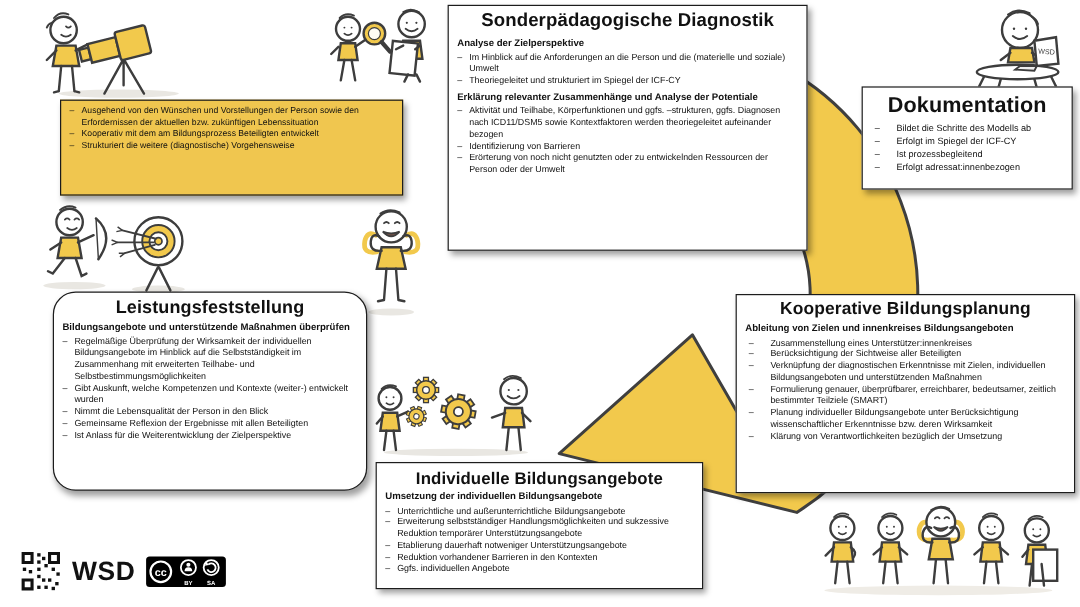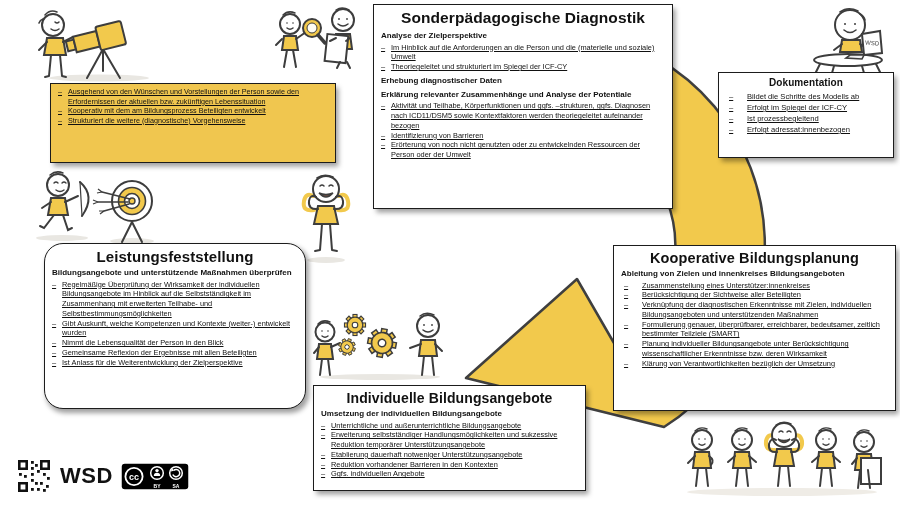--- a/index.html
+++ b/index.html
@@ -5,32 +5,32 @@
   html,body{margin:0;padding:0;background:#fff;}
   .stage{position:relative;width:900px;height:506px;background:#fff;overflow:hidden;
          font-family:"Liberation Sans",sans-serif;color:#111;}
   .layer{position:absolute;left:0;top:0;}
   .fig{position:absolute;z-index:2;}
   .panel{position:absolute;z-index:3;background:#fff;border:1.6px solid #1c1c1c;
          box-shadow:2.5px 3.5px 5px rgba(0,0,0,.38);padding:3px 7px 4px;box-sizing:border-box;}
   .panel.accent{background:#F0C64F;}
   .panel h2{margin:1px 0 3px;text-align:center;font-weight:bold;font-size:14.5px;letter-spacing:.1px;}
   .sub{font-weight:bold;font-size:8px;line-height:1.25;margin:2px 0 1.5px;}
-  .bullets{font-size:7.4px;line-height:1.32;text-decoration:underline;}
+  .bullets{font-size:7.4px;line-height:1.32;}
   .bullet{display:flex;}
   .bullet::before{content:"–";width:10px;flex:none;}
   .wide .bullet::before{width:21px;padding-left:3px;box-sizing:border-box;}
   .sec{margin-top:4px;}
   #box-ziel{left:50px;top:83px;width:286px;height:80px;}
   #box-ziel h2{font-size:14.5px;margin-bottom:4px;}
   #box-ziel .bullets{font-size:7.2px;}
   #box-diag{left:373px;top:4px;width:300px;height:205px;}
   #box-diag h2{font-size:15.5px;}
   #box-dok{left:718px;top:72px;width:176px;height:86px;}
-  #box-dok h2{font-size:10px;}
+  #box-dok h2{font-size:18px;}
   #box-dok .bullets{font-size:7.6px;line-height:1.45;}
   #box-koop{left:613px;top:245px;width:283px;height:166px;}
   #box-leist{left:44px;top:243px;width:262px;height:166px;border-radius:19px;}
   #box-leist h2{font-size:15px;}
   #box-indiv{left:313px;top:385px;width:273px;height:106px;}
   #box-indiv h2{font-size:14px;}
   #fig-telescope{left:25px;top:5px;width:150px;height:78px;}
   #fig-magnifier{left:270px;top:5px;width:104px;height:66px;}
   #fig-laptop{left:802px;top:4px;width:96px;height:70px;}
   #fig-archer{left:32px;top:168px;width:128px;height:78px;}
@@ -244,21 +244,20 @@
   <div class="panel" id="box-diag">
     <h2>Sonderpädagogische Diagnostik</h2>
     <div class="sec">
       <div class="sub">Analyse der Zielperspektive</div>
       <div class="bullets">
           <div class="bullet">Im Hinblick auf die Anforderungen an die Person und die (materielle und soziale) Umwelt</div>
           <div class="bullet">Theoriegeleitet und strukturiert im Spiegel der ICF-CY</div>
         </div>
     </div>
     <div class="sec">
-      <div class="sub">Erhebung diagnostischer Daten</div>
     </div>
     <div class="sec">
       <div class="sub">Erklärung relevanter Zusammenhänge und Analyse der Potentiale</div>
       <div class="bullets">
           <div class="bullet">Aktivität und Teilhabe, Körperfunktionen und ggfs. –strukturen, ggfs. Diagnosen nach ICD11/DSM5 sowie Kontextfaktoren werden theoriegeleitet aufeinander bezogen</div>
           <div class="bullet">Identifizierung von Barrieren</div>
           <div class="bullet">Erörterung von noch nicht genutzten oder zu entwickelnden Ressourcen der Person oder der Umwelt</div>
         </div>
     </div>
   </div>

